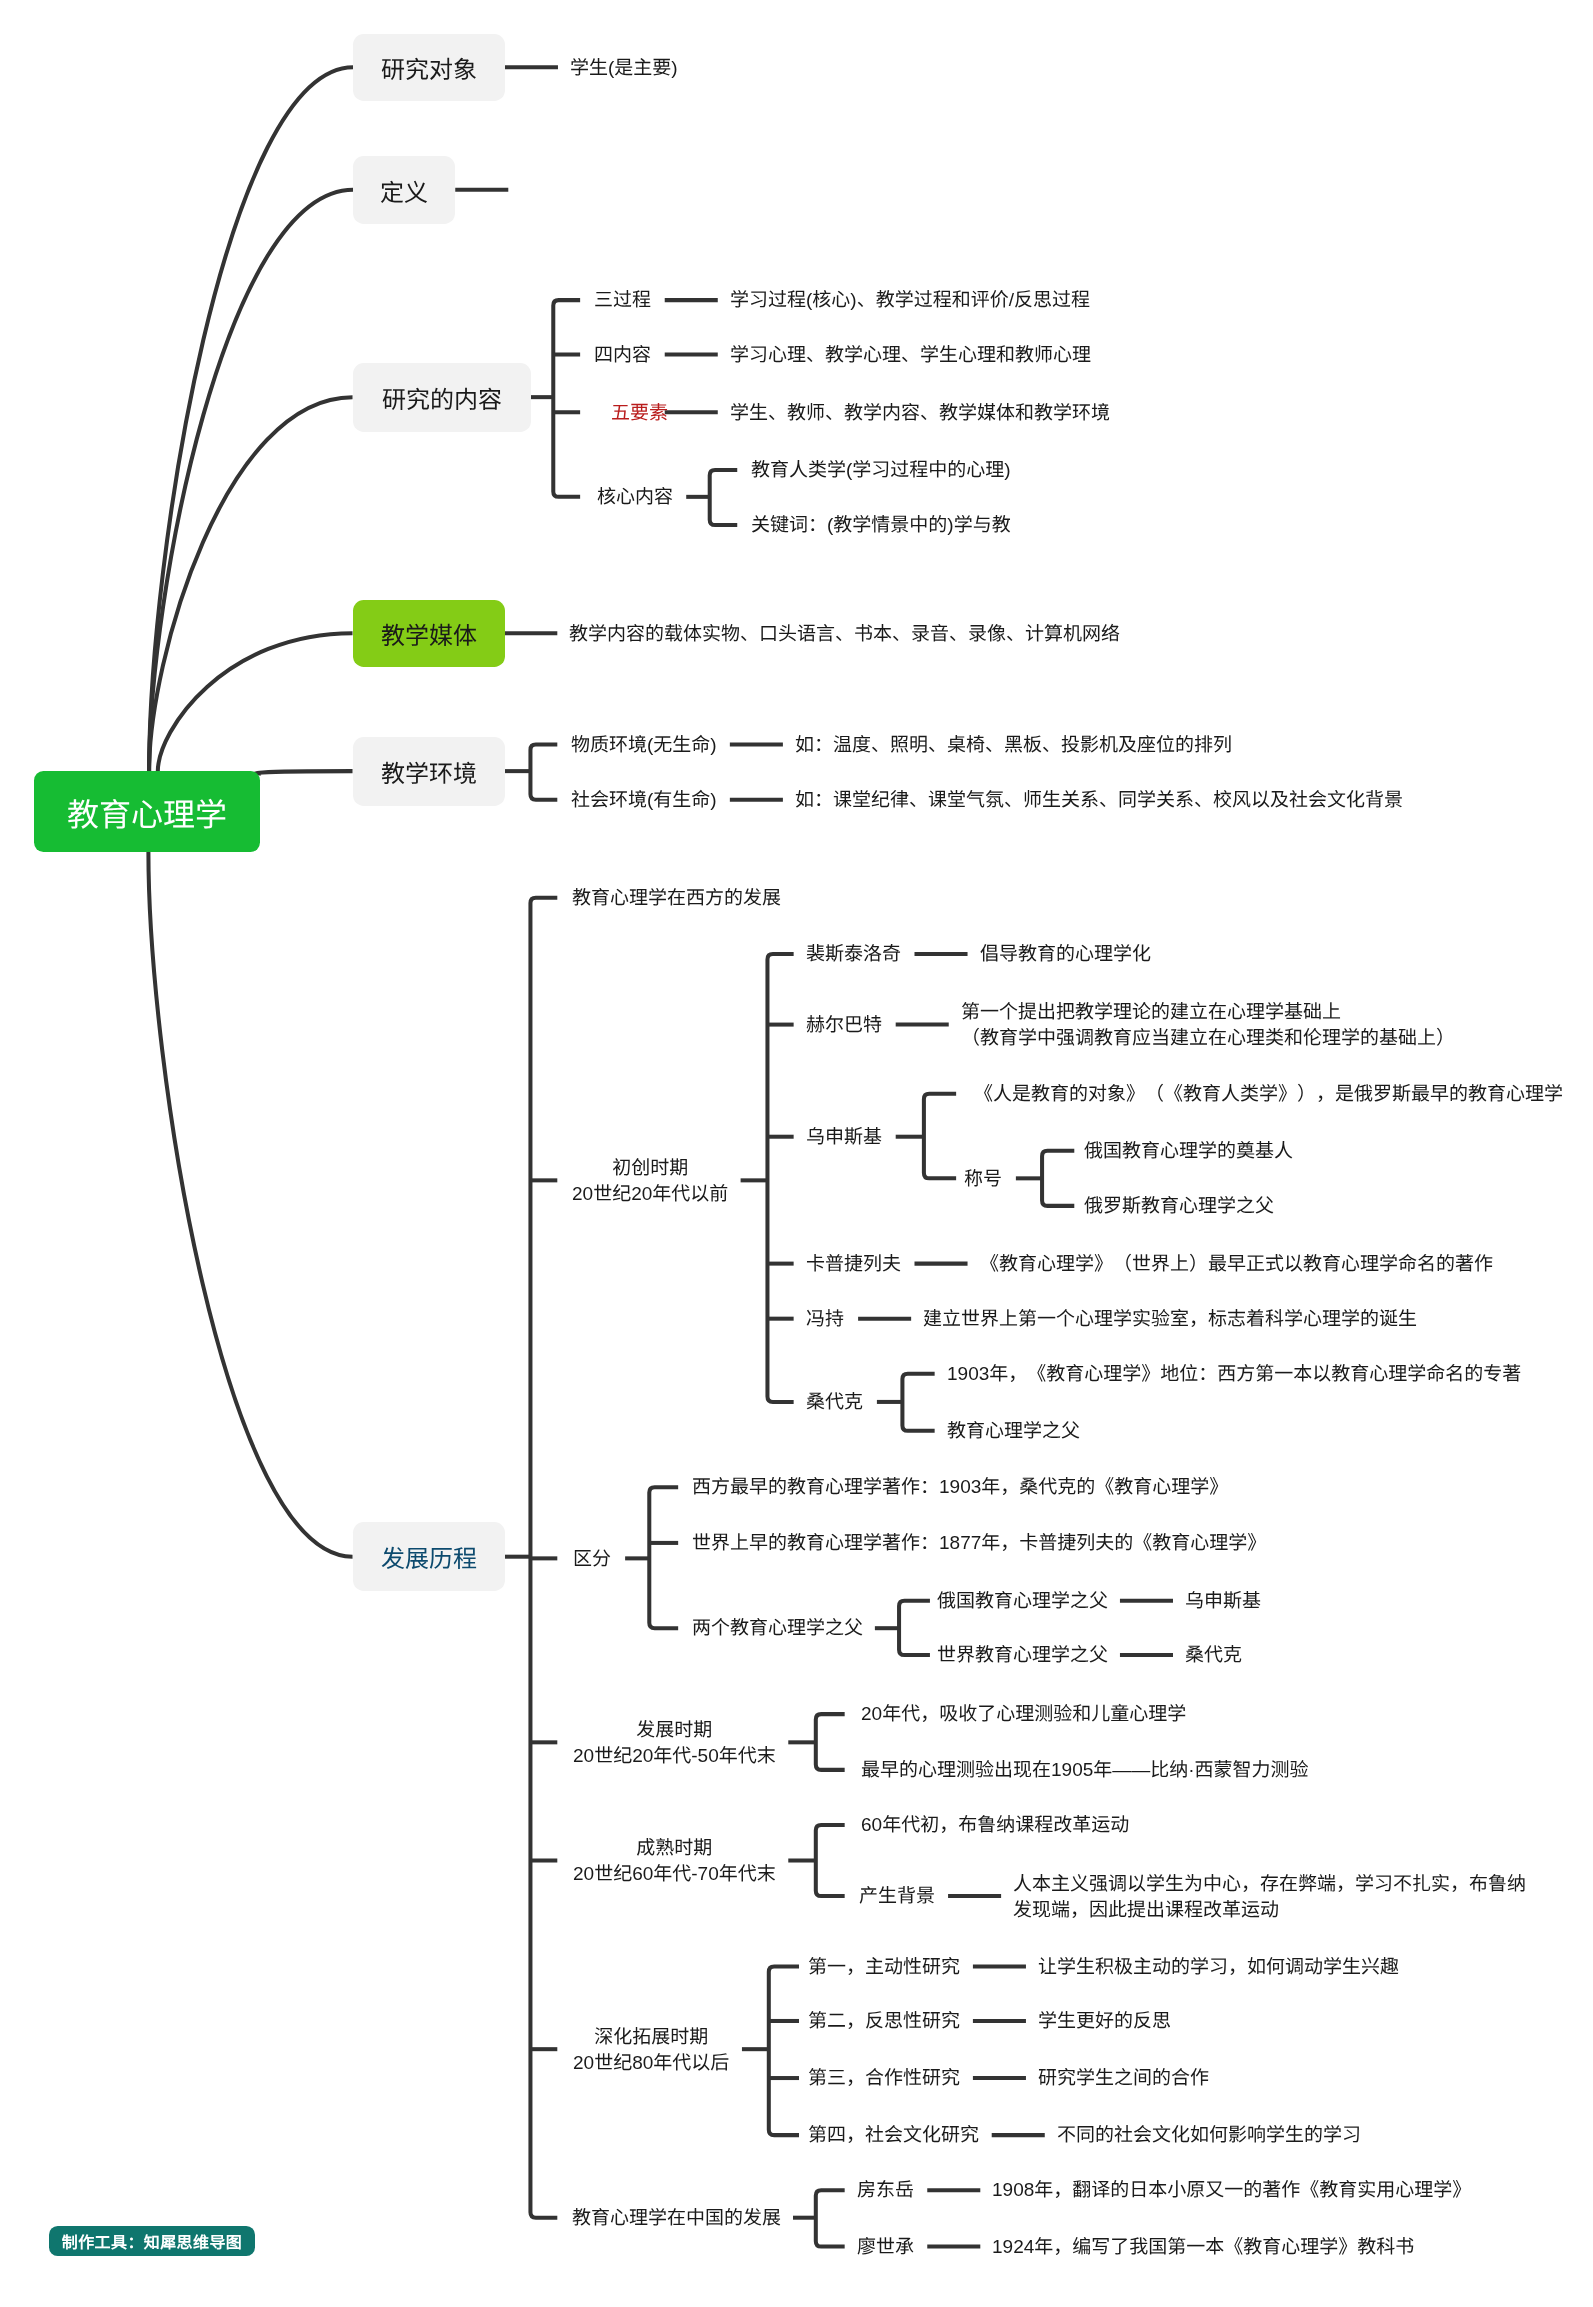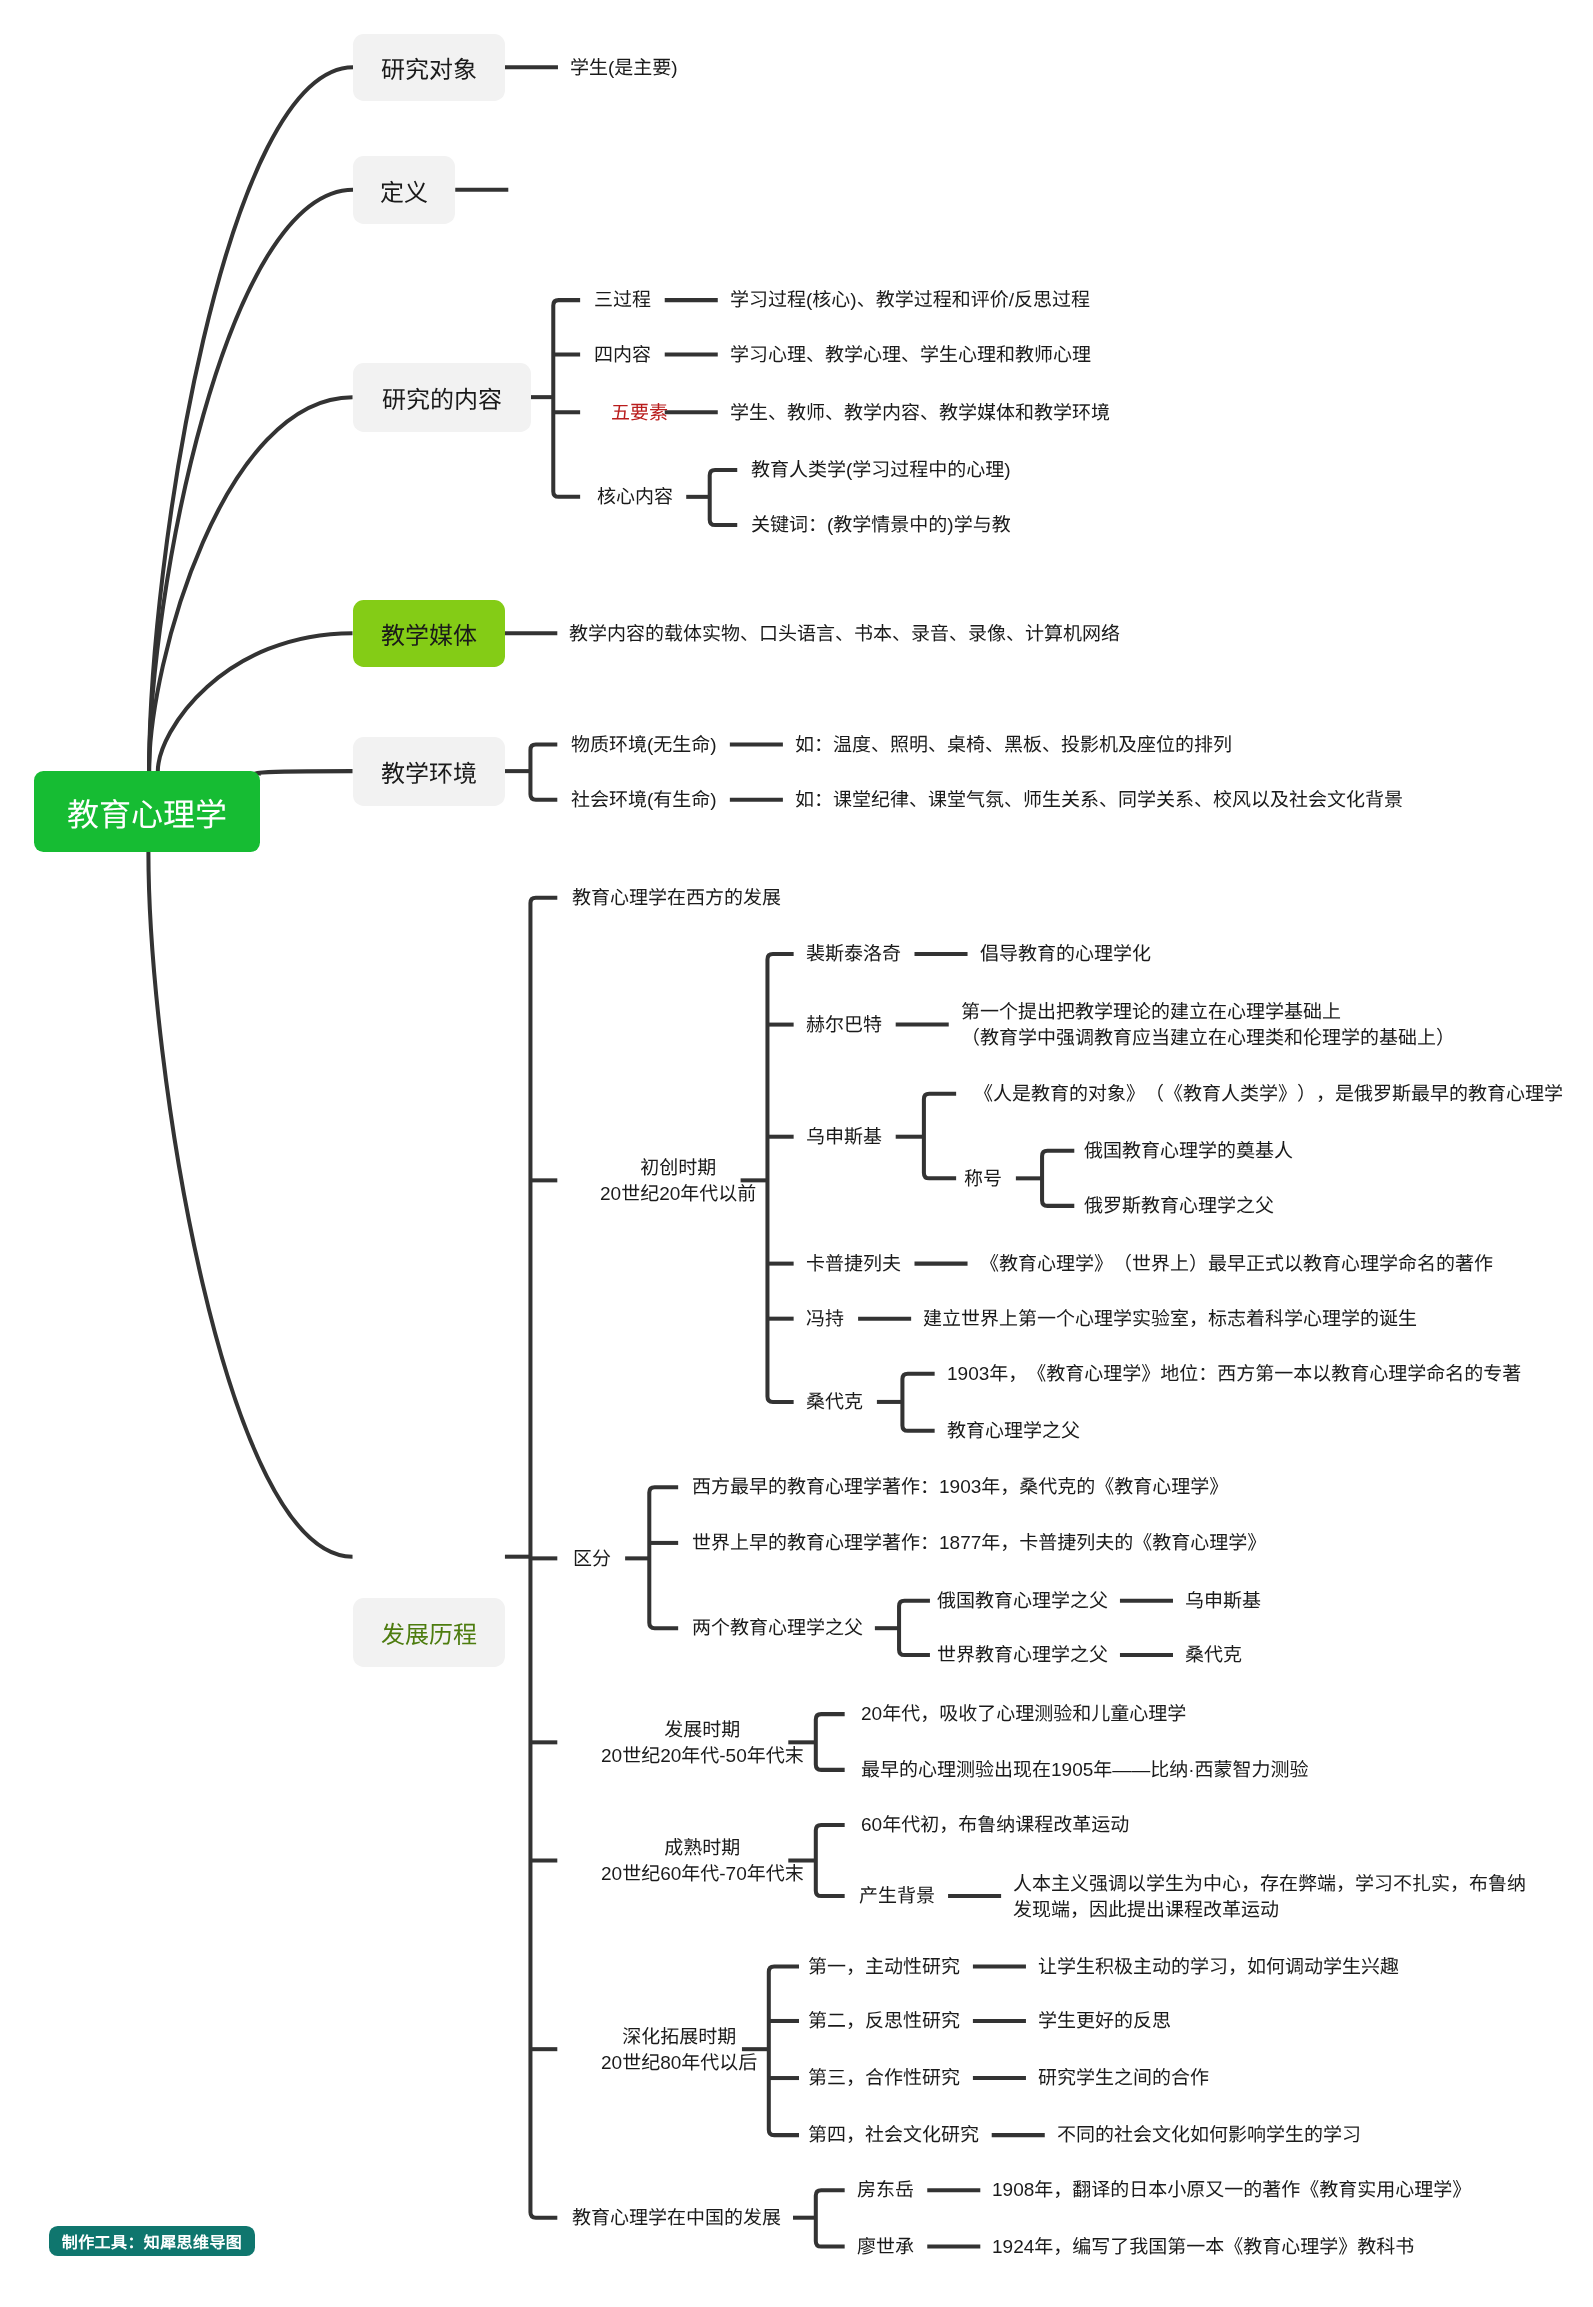--- a/index.html
+++ b/index.html
@@ -6,21 +6,21 @@
   html,body{margin:0;padding:0;background:#ffffff;}
   #map{position:relative;width:1594px;height:2307px;background:#ffffff;overflow:hidden;
        font-family:"Liberation Sans",sans-serif;text-spacing-trim:space-all;
        -webkit-font-smoothing:antialiased;will-change:transform;}
   #wires{position:absolute;left:0;top:0;}
   .rootnode{position:absolute;border-radius:9.4px;display:flex;align-items:center;
             justify-content:center;font-size:32px;white-space:pre;text-align:right;}
   .branchnode{position:absolute;border-radius:10.7px;display:flex;align-items:center;
               justify-content:center;font-size:24px;white-space:pre;}
   .leaf{position:absolute;font-size:19px;line-height:25.5px;white-space:pre;}
-  .leaf.center{text-align:center;margin-left:28px;}
+  .leaf.center{text-align:center;}
   .wm-tool{position:absolute;border-radius:8.7px;display:flex;align-items:center;
            justify-content:center;font-size:16px;font-weight:bold;letter-spacing:0.4px;
            white-space:pre;}
   .wm-brand{position:absolute;font-weight:500;white-space:pre;
             -webkit-text-stroke:1.3px #ffffff;paint-order:stroke fill;letter-spacing:0;}
 </style>
 </head>
 <body>
 
 <div id="map">
@@ -109,21 +109,21 @@
     <div class="leaf" style="color: rgb(26, 26, 26); left: 597px; top: 484px;">核心内容</div>
     <div class="leaf" style="color: rgb(26, 26, 26); left: 751px; top: 457px;">教育人类学(学习过程中的心理)</div>
     <div class="leaf" style="color: rgb(26, 26, 26); left: 751px; top: 512px;">关键词：(教学情景中的)学与教</div>
     <div class="branchnode" style="left: 353px; top: 600px; width: 152px; height: 67px; background: #84cc16; color: rgb(26, 26, 26);">教学媒体</div>
     <div class="leaf" style="color: rgb(26, 26, 26); left: 569px; top: 621px;">教学内容的载体实物、口头语言、书本、录音、录像、计算机网络</div>
     <div class="branchnode" style="left: 353px; top: 737px; width: 152px; height: 69px; background: rgb(242, 242, 242); color: rgb(26, 26, 26);">教学环境</div>
     <div class="leaf" style="color: rgb(26, 26, 26); left: 571px; top: 732px;">物质环境(无生命)</div>
     <div class="leaf" style="color: rgb(26, 26, 26); left: 795px; top: 732px;">如：温度、照明、桌椅、黑板、投影机及座位的排列</div>
     <div class="leaf" style="color: rgb(26, 26, 26); left: 571px; top: 787px;">社会环境(有生命)</div>
     <div class="leaf" style="color: rgb(26, 26, 26); left: 795px; top: 787px;">如：课堂纪律、课堂气氛、师生关系、同学关系、校风以及社会文化背景</div>
-    <div class="branchnode" style="left: 353px; top: 1598px; width: 152px; height: 69px; background: rgb(242, 242, 242); color: #4d7c0f;">发展历程</div>
+    <div class="branchnode" style="left: 353px; top: 1522px; width: 152px; height: 69px; background: rgb(242, 242, 242); color: #0c4a6e;">发展历程</div>
     <div class="leaf" style="color: rgb(26, 26, 26); left: 572px; top: 885px;">教育心理学在西方的发展</div>
     <div class="leaf center" style="color: rgb(26, 26, 26); left: 572px; top: 1155px;">初创时期
 20世纪20年代以前</div>
     <div class="leaf" style="color: rgb(26, 26, 26); left: 806px; top: 941px;">裴斯泰洛奇</div>
     <div class="leaf" style="color: rgb(26, 26, 26); left: 980px; top: 941px;">倡导教育的心理学化</div>
     <div class="leaf" style="color: rgb(26, 26, 26); left: 806px; top: 1012px;">赫尔巴特</div>
     <div class="leaf" style="color: rgb(26, 26, 26); left: 961px; top: 999px;">第一个提出把教学理论的建立在心理学基础上
 （教育学中强调教育应当建立在心理类和伦理学的基础上）</div>
     <div class="leaf" style="color: rgb(26, 26, 26); left: 806px; top: 1124px;">乌申斯基</div>
     <div class="leaf" style="color: rgb(26, 26, 26); left: 974px; top: 1081px;">《人是教育的对象》（《教育人类学》），是俄罗斯最早的教育心理学</div>

